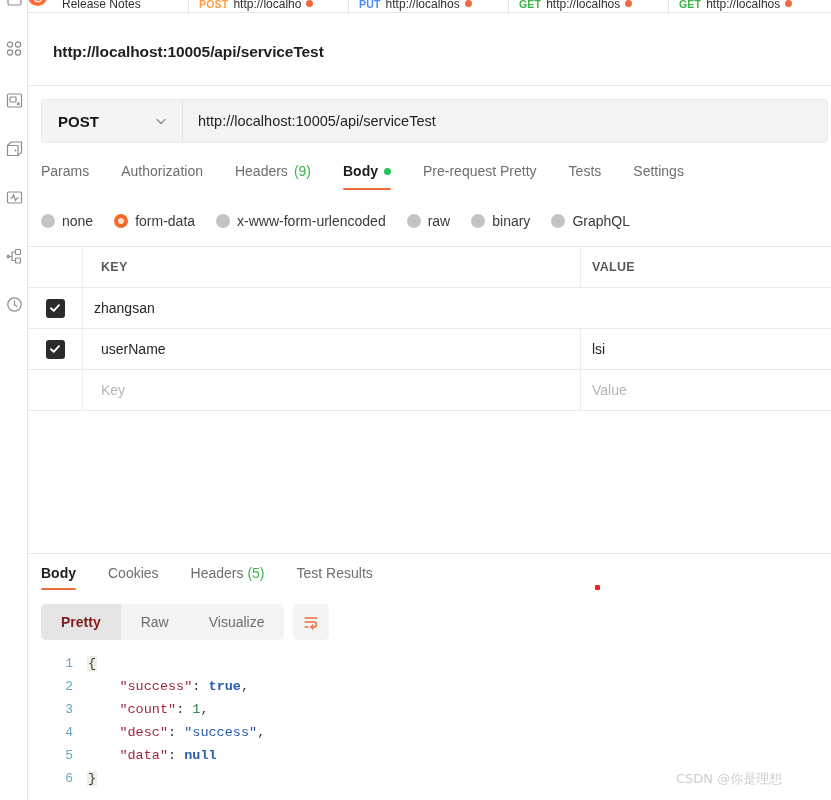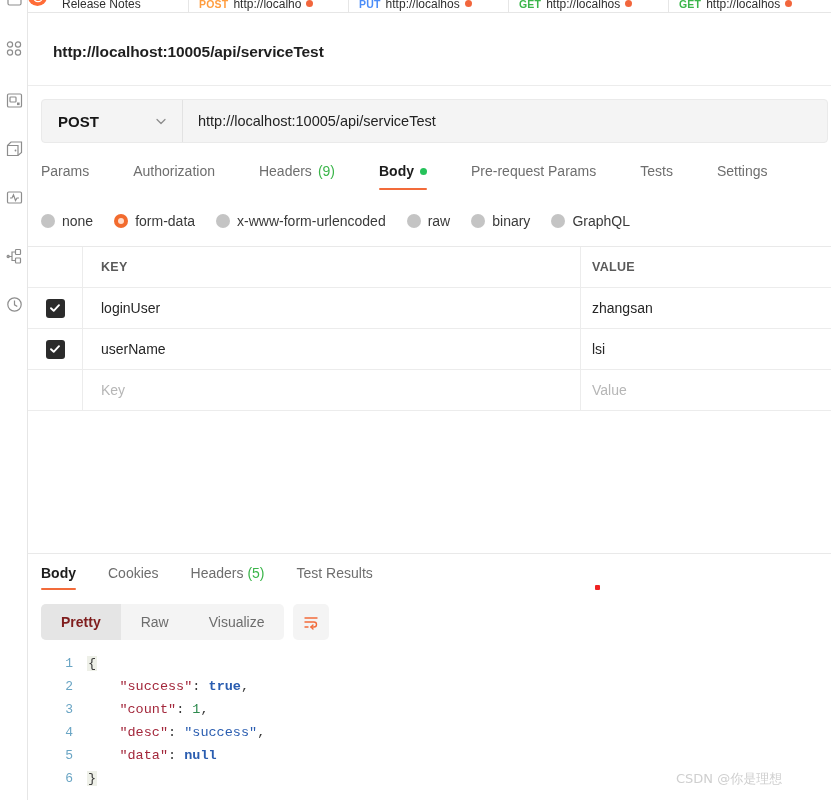--- a/index.html
+++ b/index.html
@@ -79,21 +79,21 @@
   #method-label { font-size: 15px; font-weight: 700; color: #161616; }
   .chev { color:#8a8a8a; display:flex; }
   #url-input {
     flex: 1; display: flex; align-items: center; padding-left: 15px;
     font-size: 14.5px; color: #232323; cursor: text;
   }
 
   
   #reqtabs {
     position: absolute; left: 41px; top: 160px; height: 32px;
-    display: flex; align-items: flex-start; gap: 12px;
+    display: flex; align-items: flex-start; gap: 0;
   }
   .rtab {
     position: relative; padding: 0 16px; font-size: 14px; color: #6e6e6e;
     cursor: pointer; line-height: 22px; white-space: nowrap;
     display: flex; align-items: center; gap: 6px;
   }
   .rtab:first-child { padding-left: 0; }
   .rtab.active { color: #1c1c1c; font-weight: 600; }
   .rtab.active::after {
     content:""; position:absolute; left: 16px; right: 16px; bottom: -8px;
@@ -342,21 +342,21 @@
       </div>
       <div class="rtab">
         <span>Headers</span>
         <span class="count">(9)</span>
       </div>
       <div class="rtab active">
         <span>Body</span>
         <span class="greendot"></span>
       </div>
       <div class="rtab">
-        <span>Pre-request Params</span>
+        <span>Pre-request Pretty</span>
       </div>
       <div class="rtab">
         <span>Tests</span>
       </div>
       <div class="rtab">
         <span>Settings</span>
       </div>
     </div>
 
   <div id="bodytypes">
@@ -393,21 +393,20 @@
         <div class="kv-val">VALUE</div>
       </div>
       <div class="kvrow">
         <div class="kv-check">
           <span class="cbox">
             <svg width="12" height="12" viewBox="0 0 12 12" fill="none" stroke="#fff" stroke-width="1.9" stroke-linecap="round" stroke-linejoin="round">
               <polyline points="2,6.2 4.7,8.8 10,3.2"></polyline>
             </svg>
           </span>
         </div>
-        <div class="kv-key">loginUser</div>
         <div class="kv-val">zhangsan</div>
       </div>
       <div class="kvrow">
         <div class="kv-check">
           <span class="cbox">
             <svg width="12" height="12" viewBox="0 0 12 12" fill="none" stroke="#fff" stroke-width="1.9" stroke-linecap="round" stroke-linejoin="round">
               <polyline points="2,6.2 4.7,8.8 10,3.2"></polyline>
             </svg>
           </span>
         </div>

